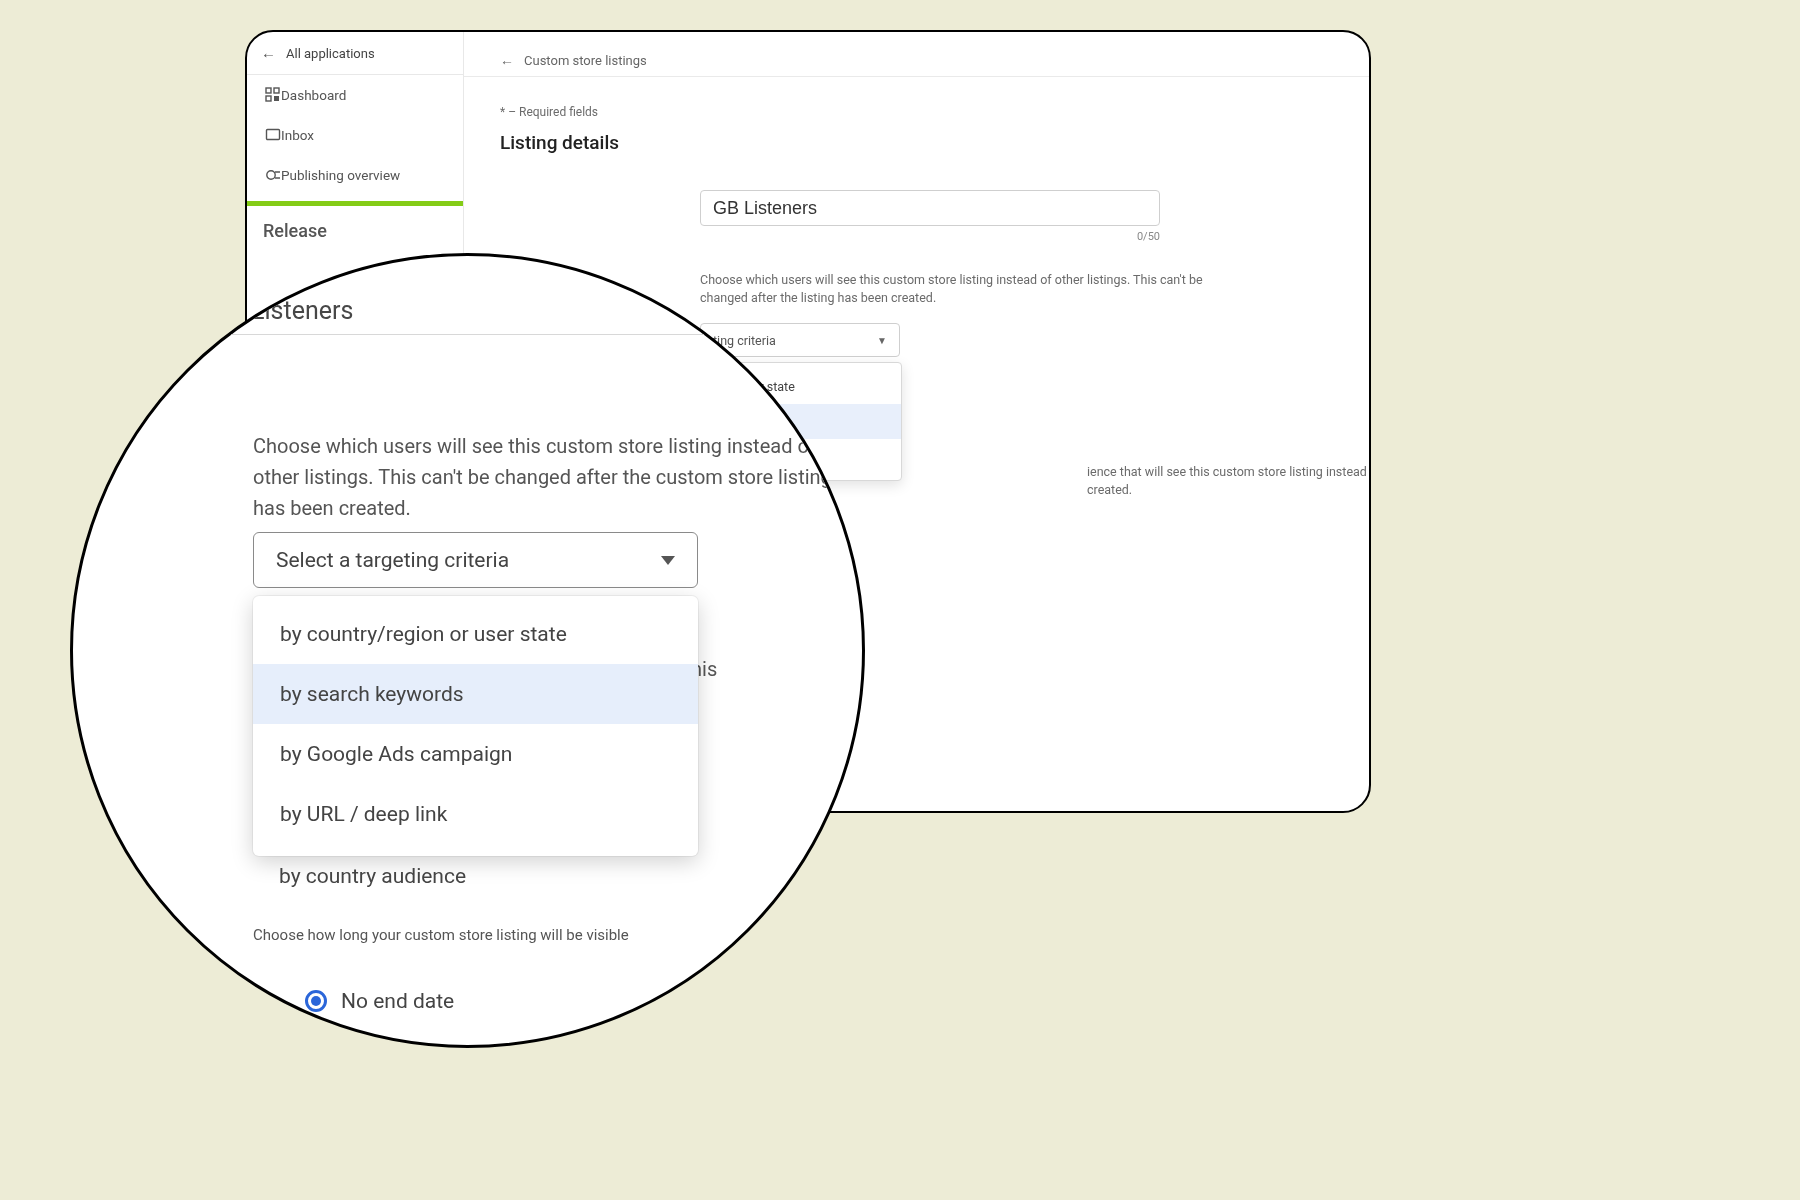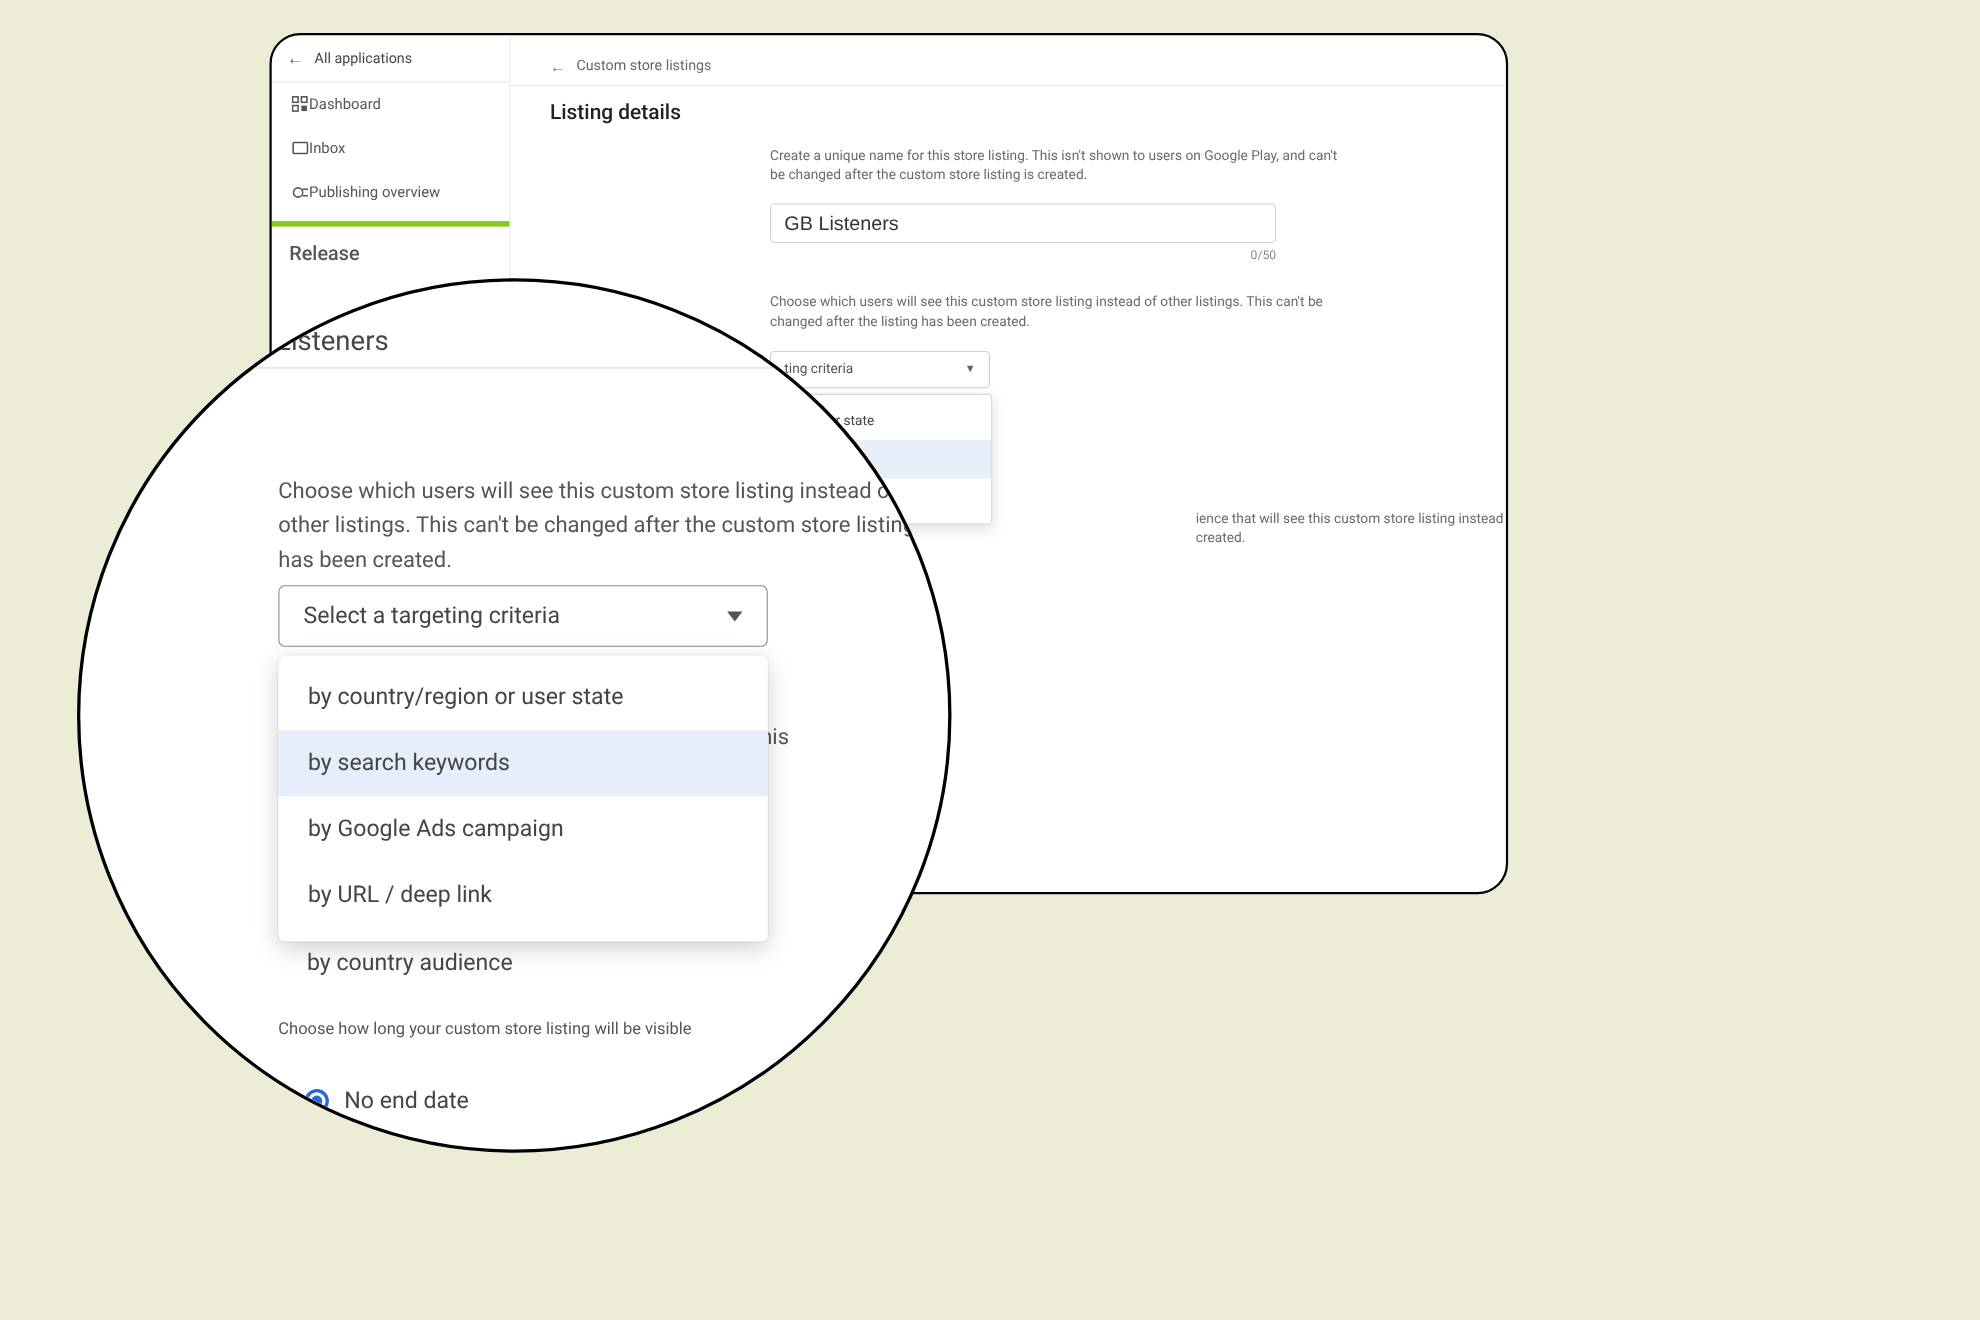--- a/index.html
+++ b/index.html
@@ -186,21 +186,21 @@
     position:absolute; left:448px; top:430px; font-size:20px; color:#555;
   }
 
   .mag-opt-extra {
     position:absolute; left:206px; top:608px; font-size:21px; color:#444;
   }
   .mag-schedule {
     position:absolute; left:180px; top:670px; font-size:15px; color:#555;
   }
   .mag-radio-row {
-    position:absolute; left:204px; top:733px; display:flex; align-items:center; gap:14px;
+    position:absolute; left:232px; top:733px; display:flex; align-items:center; gap:14px;
   }
   .mag-radio {
     width:22px; height:22px; border-radius:50%; border:3px solid #2b66d9; position:relative;
   }
   .mag-radio::after {
     content:""; position:absolute; left:3px; top:3px; width:10px; height:10px; border-radius:50%; background:#2b66d9;
   }
   .mag-radio-label { font-size:21px; color:#444; }
 
   
@@ -254,24 +254,24 @@
       <div class="release-section">Release</div>
     </aside>
 
     <main class="main">
       <div class="breadcrumb">
         <span class="arrow">←</span>
         <span>Custom store listings</span>
       </div>
       <hr class="divider">
 
+      <div class="req-note">*  –  Required fields</div>
       <div class="section-h">Listing details</div>
 
       <div class="right-col">
-        <div class="helper">Create a unique name for this store listing. This isn't shown to users on Google Play, and can't be changed after the custom store listing is created.</div>
         <input class="field-input" value="GB Listeners" style="">
         <div class="char-counter">0/50</div>
 
         <div class="helper helper2">Choose which users will see this custom store listing instead of other listings. This can't be changed after the listing has been created.</div>
 
         <div class="mini-select">
           <span>ting criteria</span>
           <span class="mini-caret">▼</span>
 
           <div class="mini-dropdown">

